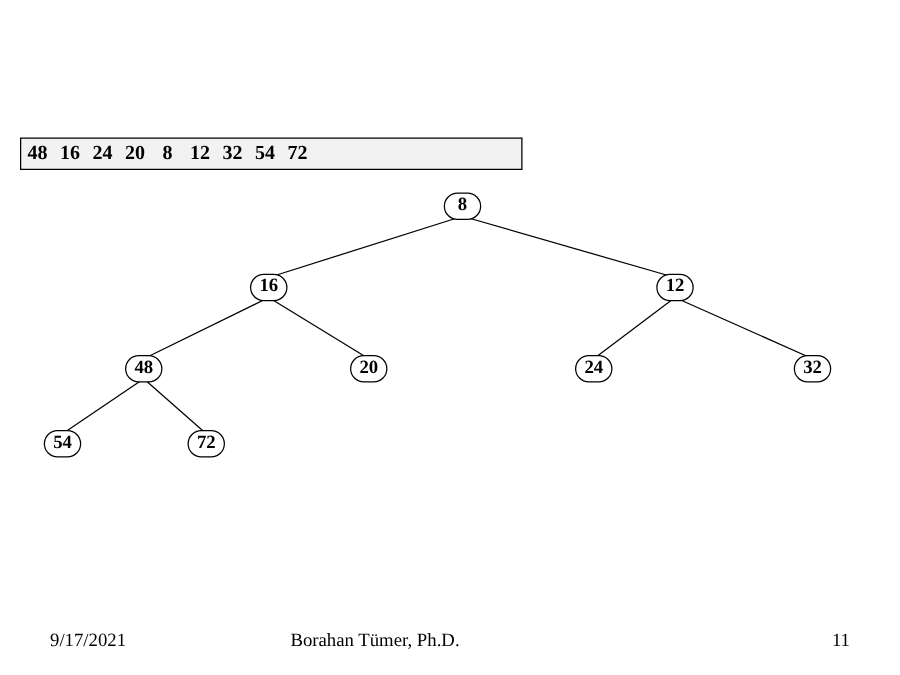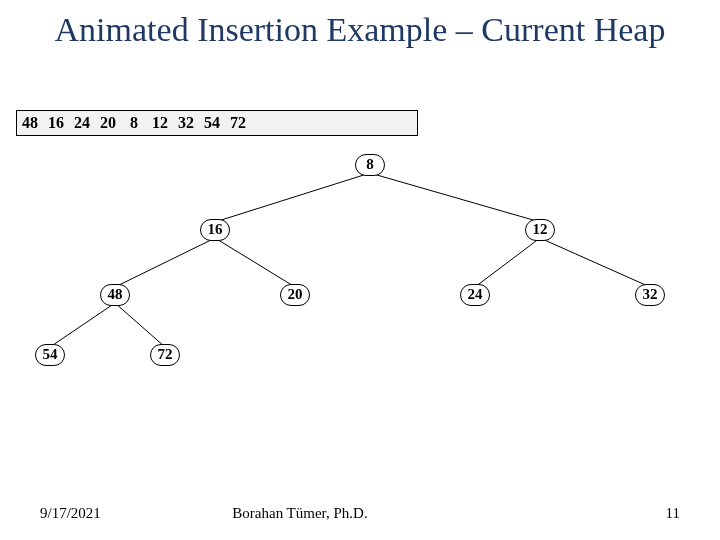--- a/index.html
+++ b/index.html
@@ -95,21 +95,20 @@
     right: 40px;
     bottom: 18px;
     font-size: 15px;
   }
 </style>
 </head>
 <body>
 
 <div class="slide">
 
-  <div class="title">Animated Insertion Example – Current Heap</div>
 
   <div class="array-box" id="array-box">
       <div class="array-cell">48</div>
       <div class="array-cell">16</div>
       <div class="array-cell">24</div>
       <div class="array-cell">20</div>
       <div class="array-cell">8</div>
       <div class="array-cell">12</div>
       <div class="array-cell">32</div>
       <div class="array-cell">54</div>

